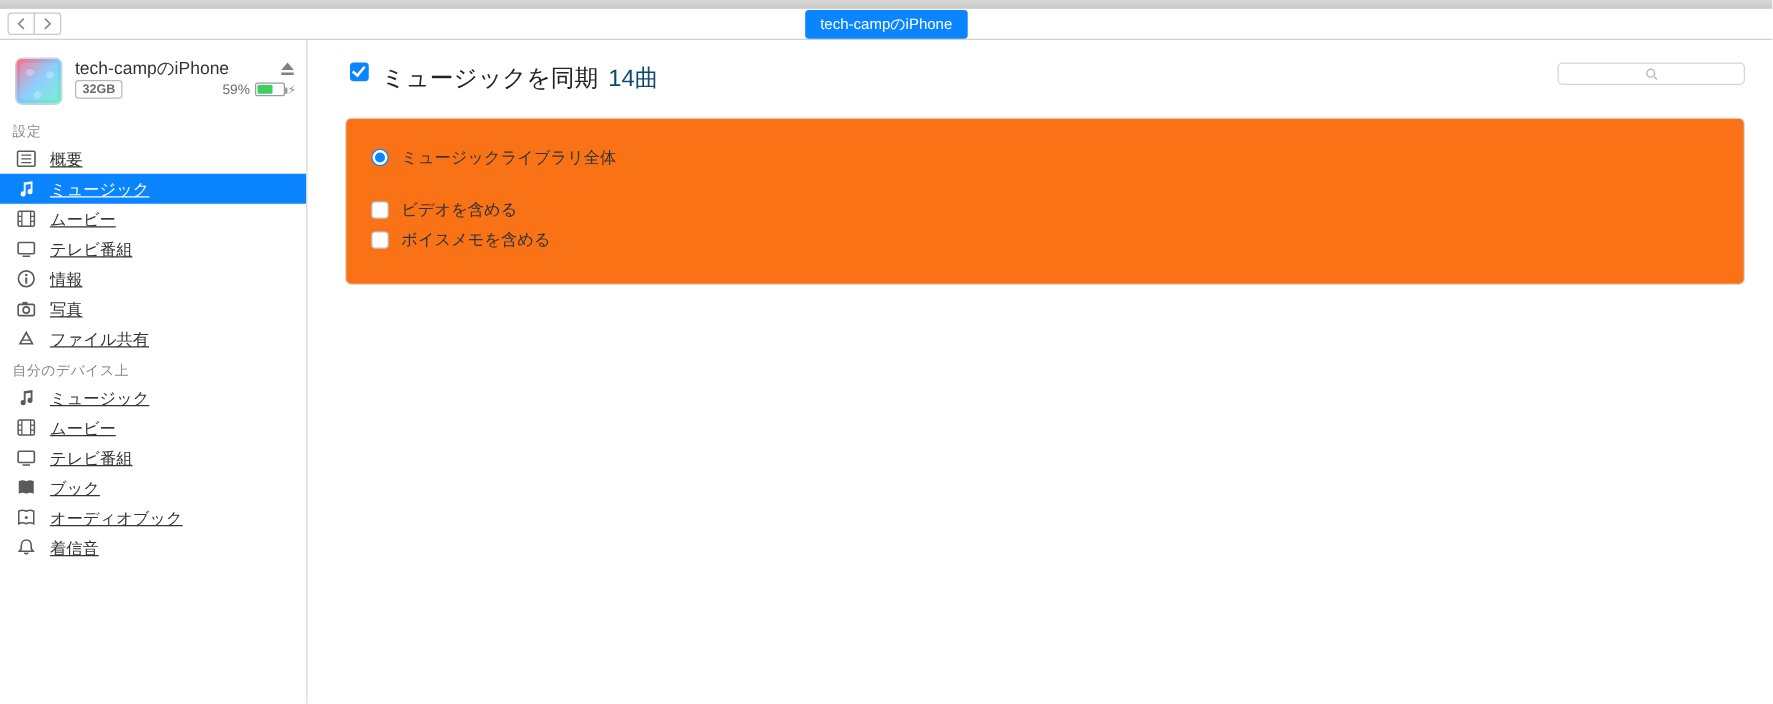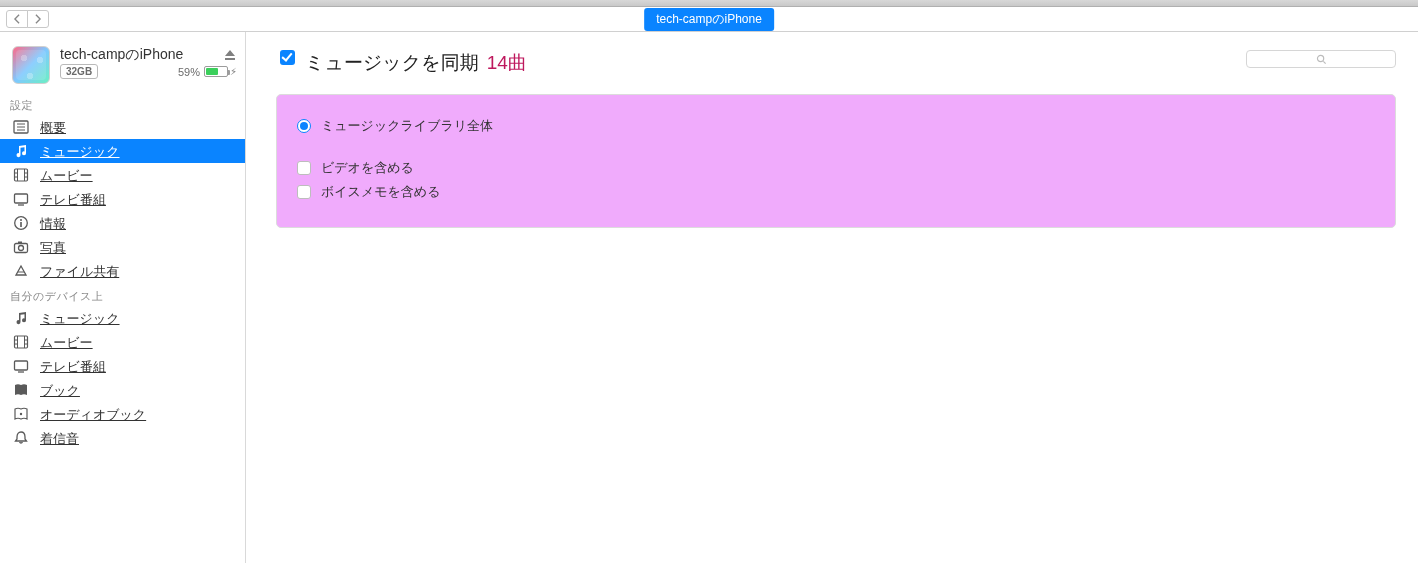--- a/index.html
+++ b/index.html
@@ -40,25 +40,25 @@
 .side-item .icon svg{width:16px;height:16px;}
 .side-item.active{background:#0a84ff;color:#fff;}
 .side-item.active .icon{color:#fff;}
 .side-label{font-size:13px;}
 
 .main{flex:1;overflow:auto;padding:18px 22px 18px 30px;}
 .main-header{display:flex;margin:0 0 18px 4px;}
 .sync-check{appearance:none;width:15px;height:15px;border-radius:3px;background:#0a84ff;position:relative;margin-right:10px;cursor:pointer;}
 .sync-check::after{content:"";position:absolute;left:4px;top:1px;width:4px;height:8px;border:solid #fff;border-width:0 2px 2px 0;transform:rotate(40deg);}
 .main-header h2{font-size:19px;font-weight:500;color:#222;}
-.main-header .count{font-size:19px;font-weight:400;color:#be185d;margin-left:8px;}
+.main-header .count{font-size:19px;font-weight:400;color:#0c4a6e;margin-left:8px;}
 .search-box{margin-left:auto;width:150px;height:18px;border:1px solid #d6d6d6;border-radius:4px;display:flex;align-items:center;justify-content:center;background:#fff;}
 .search-box svg{width:11px;height:11px;color:#bcbcbc;}
 
-.options-box{border:1px solid #dcdcdc;border-radius:5px;padding:16px 20px 20px 20px;background:#f0abfc;}
+.options-box{border:1px solid #dcdcdc;border-radius:5px;padding:16px 20px 20px 20px;background:#f97316;}
 .radio-row,.cb-row{display:flex;align-items:center;margin:6px 0;font-size:13px;}
 .radio{appearance:none;width:14px;height:14px;border:1px solid #9b9b9b;border-radius:50%;margin-right:10px;position:relative;cursor:pointer;background:#fff;}
 .radio:checked{border-color:#0a84ff;}
 .radio:checked::after{content:"";position:absolute;inset:2px;background:#0a84ff;border-radius:50%;}
 .cb{appearance:none;width:14px;height:14px;border:1px solid #bdbdbd;border-radius:3px;margin-right:10px;cursor:pointer;background:#fff;}
 .gap{height:12px;}
 </style>
 </head>
 <body>
 

